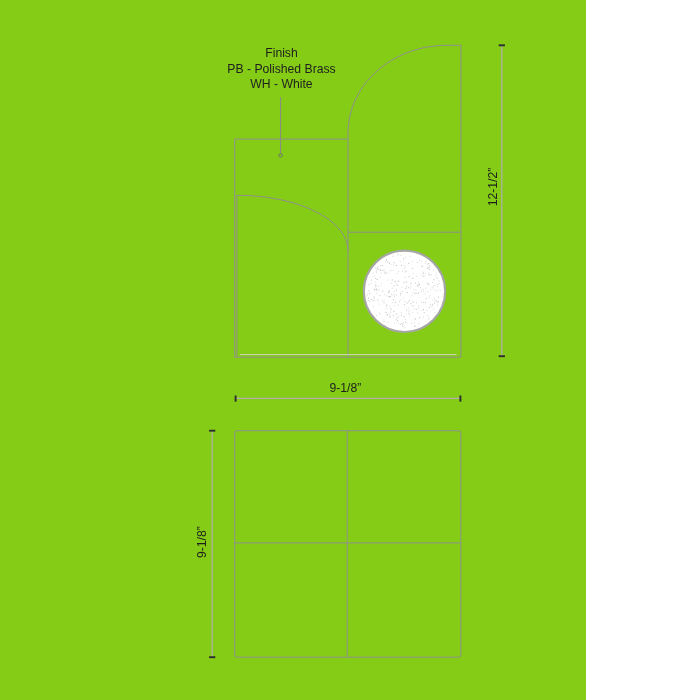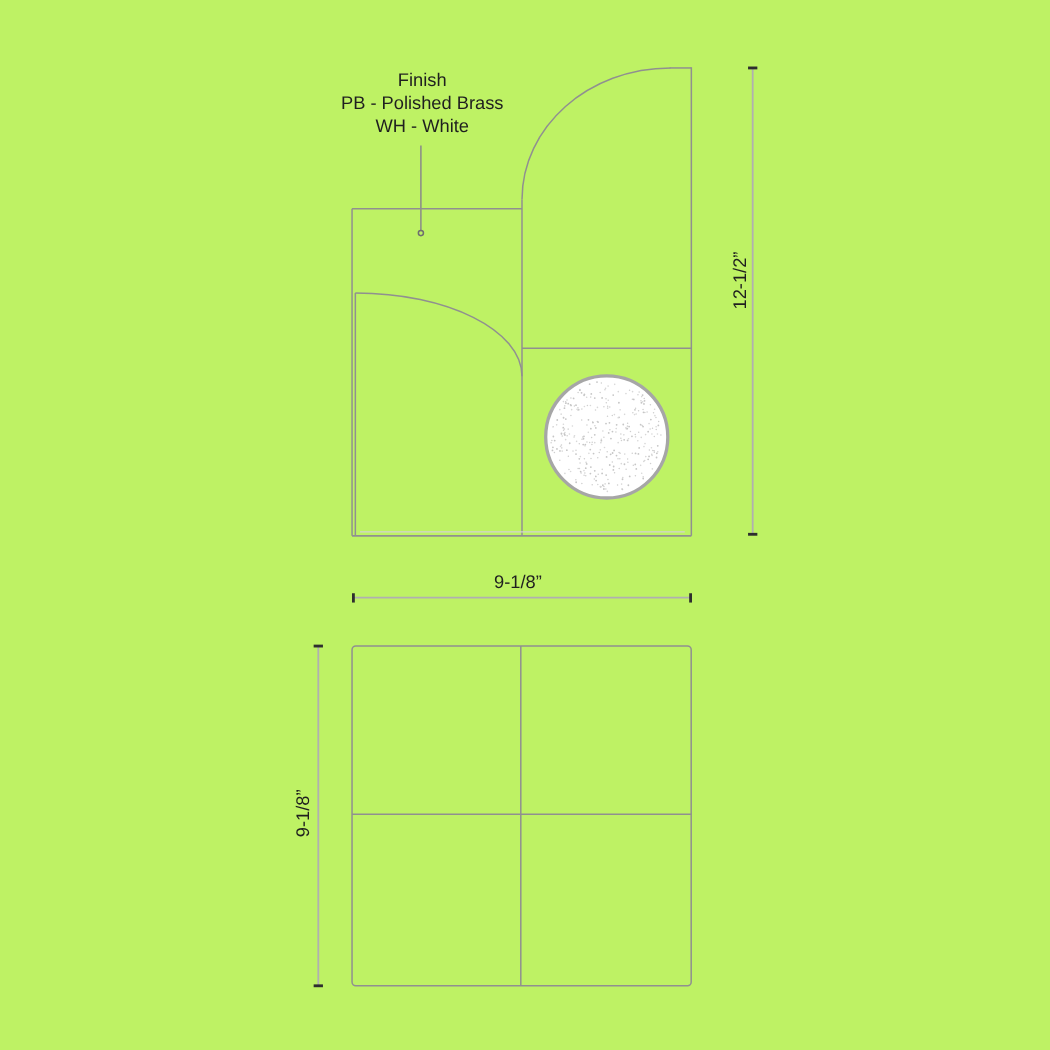--- a/index.html
+++ b/index.html
@@ -1,16 +1,16 @@
 <!DOCTYPE html>
 <html><head>
 <meta charset="utf-8">
 <style>
   html,body{margin:0;padding:0;background:#ffffff;}
-  .page{width:700px;height:700px;position:relative;background:#bef264;overflow:hidden;text-decoration:underline;}
+  .page{width:586px;height:700px;position:relative;background:#84cc16;overflow:hidden;text-decoration:underline;}
   svg{position:absolute;left:0;top:0;}
   text{font-family:"Liberation Sans",sans-serif;fill:#1f1f1f;}
 </style>
 </head>
 <body>
 <div class="page">
 <svg width="700" height="700" viewBox="0 0 700 700">
 
   <g font-size="12.2">
     <text x="281.5" y="57.0" text-anchor="middle">Finish</text>

